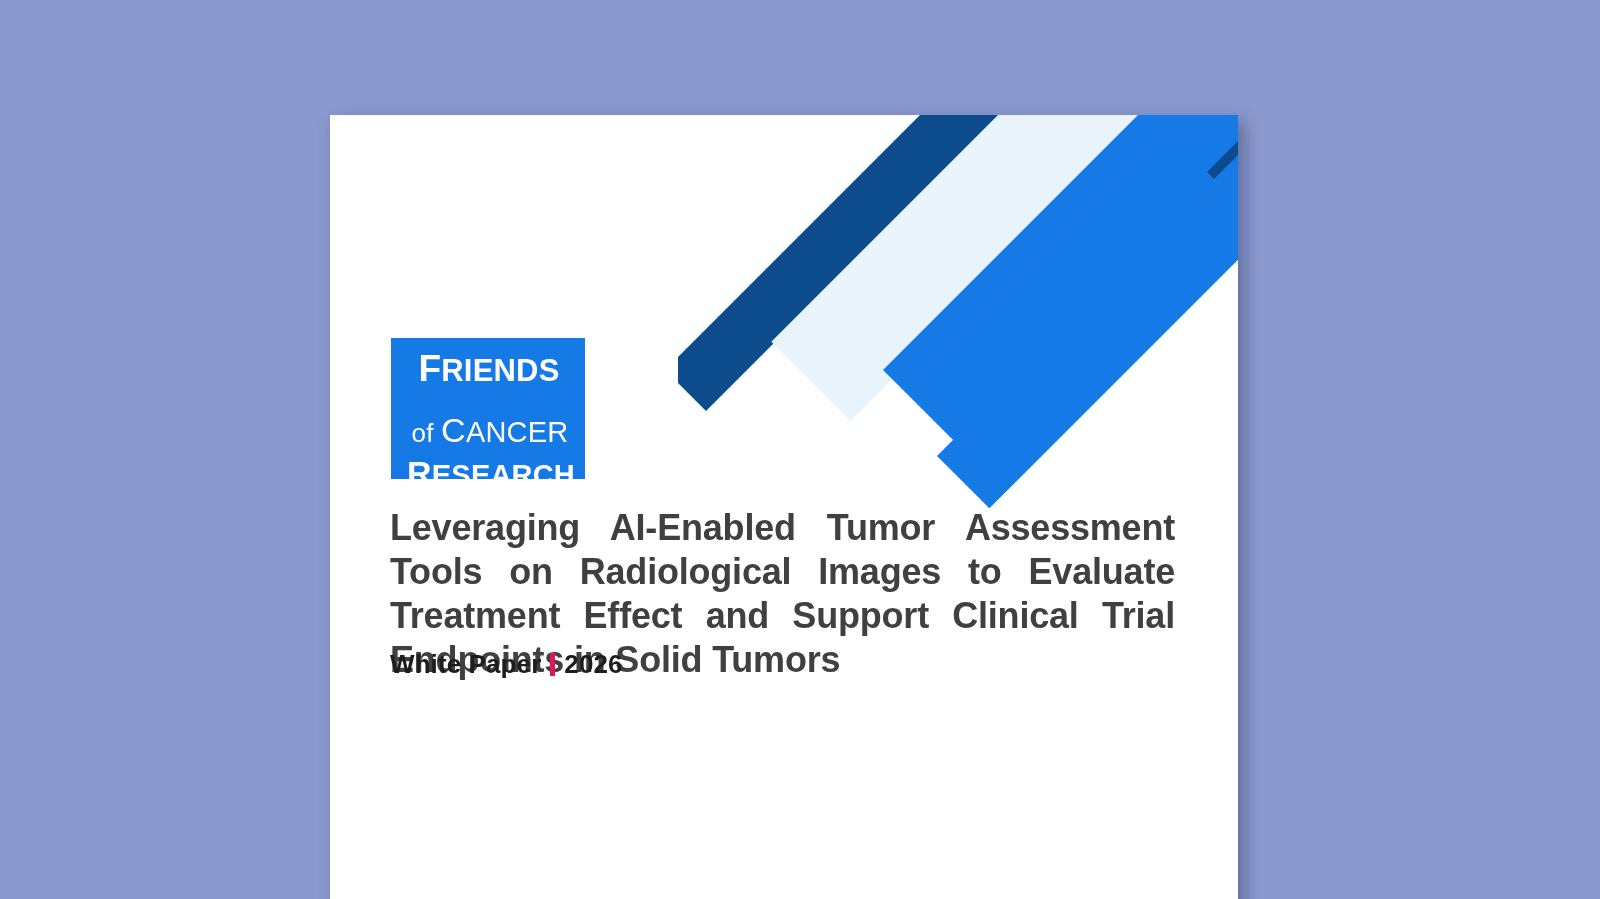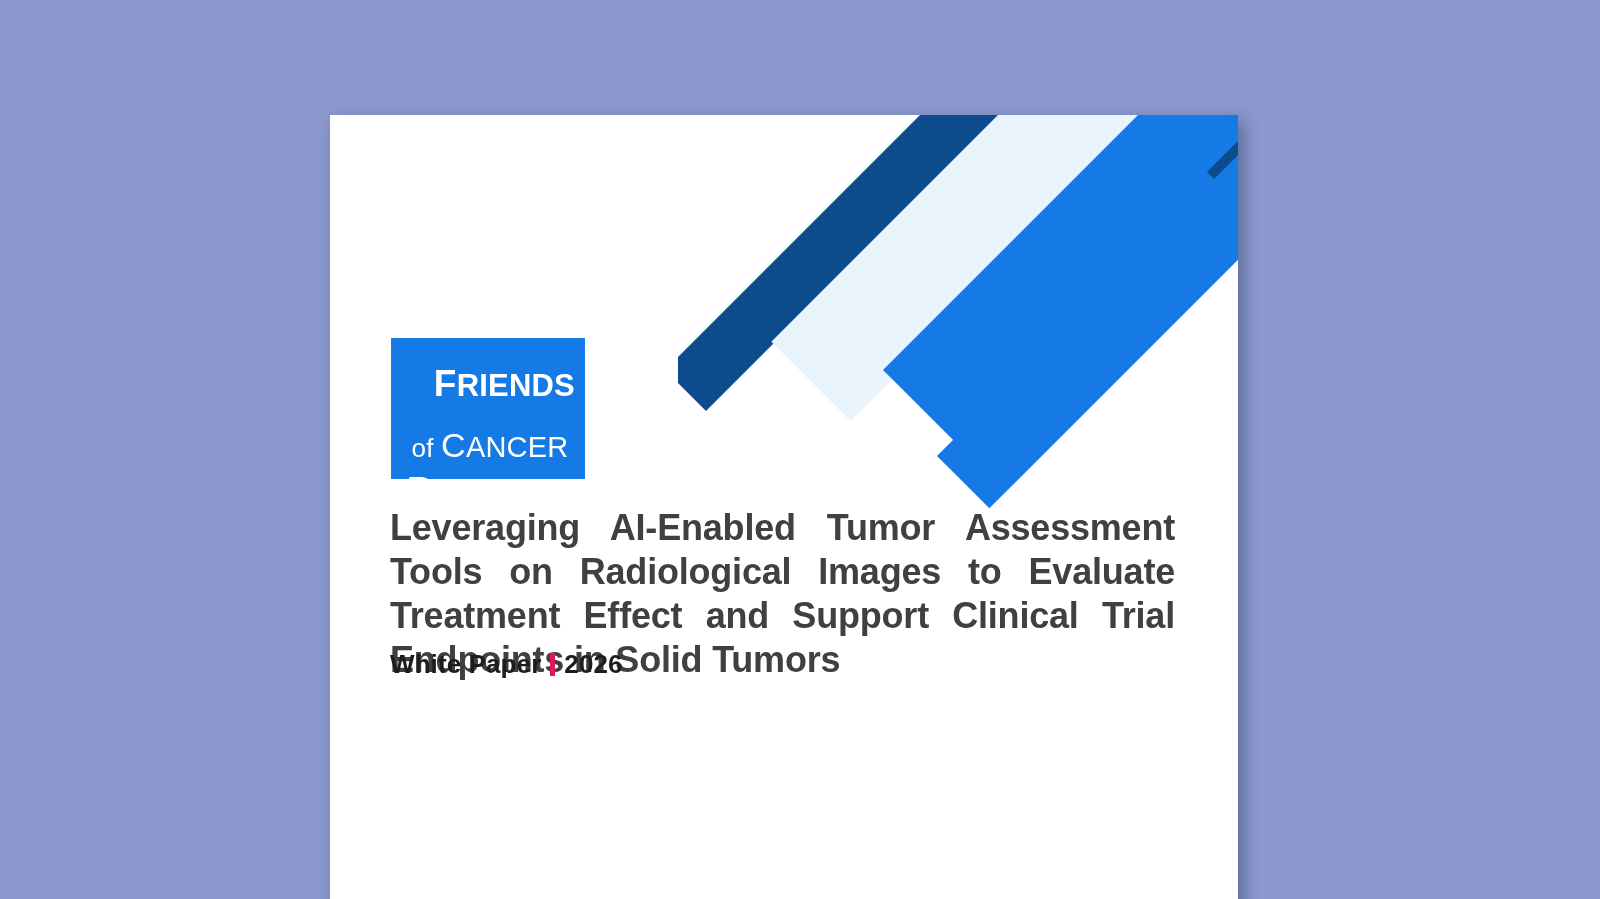--- a/index.html
+++ b/index.html
@@ -63,22 +63,22 @@
   }
   .logo-line {
     display: block;
     white-space: nowrap;
     line-height: 1.0;
     letter-spacing: 0.2px;
   }
   #logo-line-1 {
     font-weight: 700;
     font-size: 31px;
-    text-align: right;
-    margin-top: 18px;
+    text-align: center;
+    margin-top: 3px;
   }
   #logo-line-1 .big { font-size: 37px; }
   #logo-line-2 {
     font-weight: 400;
     font-size: 29px;
     text-align: center;
     margin-top: 26px;
     padding-left: 2px;
   }
   #logo-line-2 .lower {

